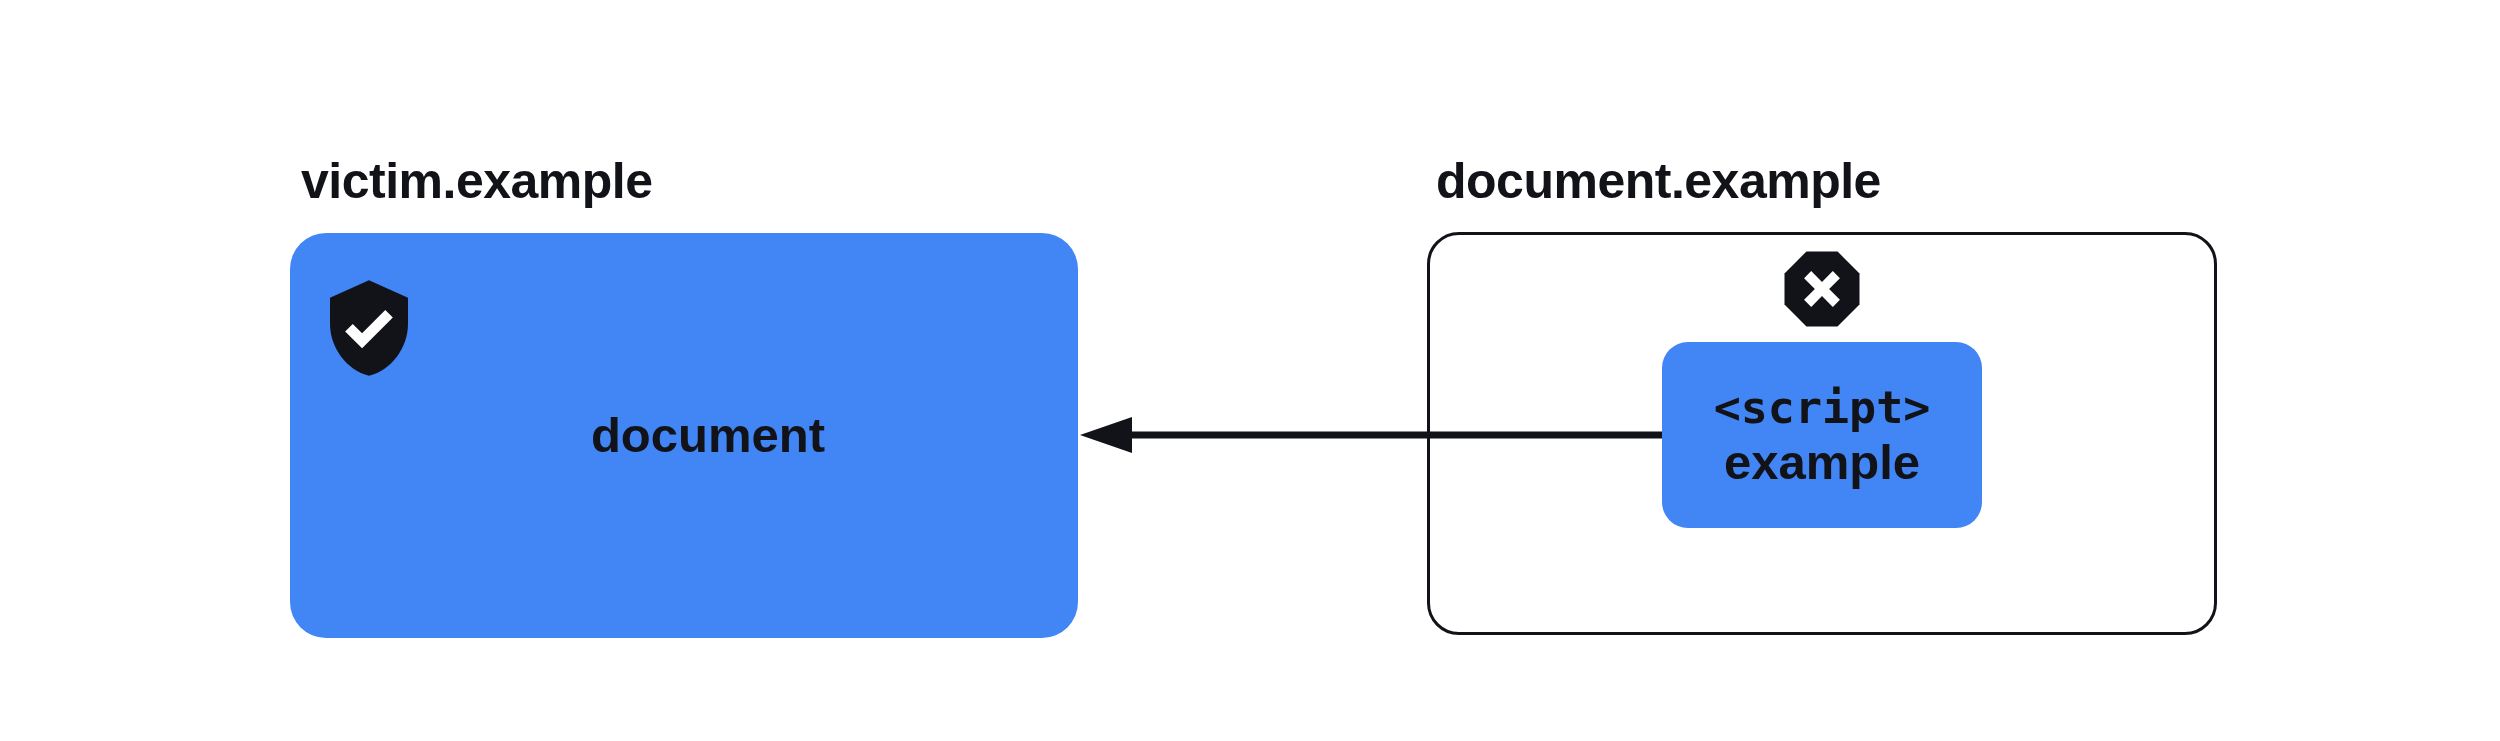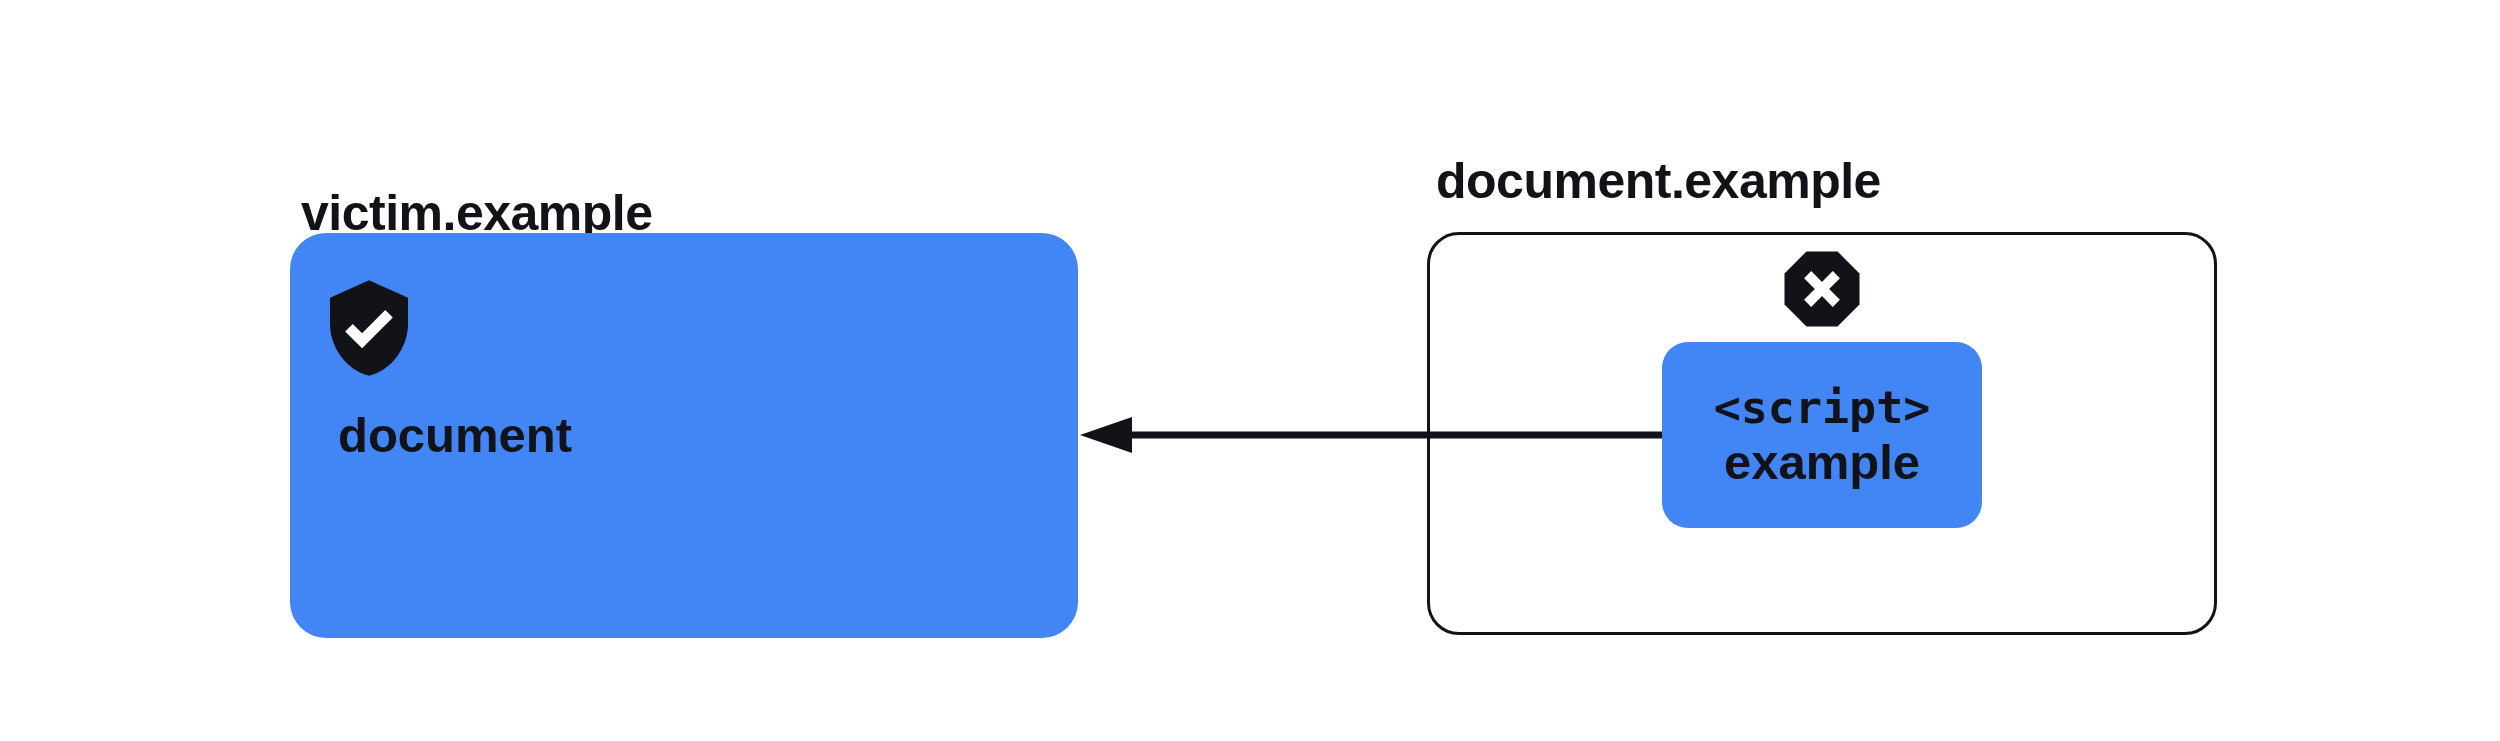--- a/index.html
+++ b/index.html
@@ -13,21 +13,21 @@
   }
   .entity-label {
     position: absolute;
     font-size: 50px;
     font-weight: 700;
     line-height: 56px;
     letter-spacing: -0.5px;
     color: #111318;
     white-space: nowrap;
   }
-  .label-victim   { left: 301px; top: 153px; margin-top: 32px; }
+  .label-victim   { left: 301px; top: 153px; }
   .label-attacker { left: 1436px; top: 153px; }
 
   .victim-box {
     position: absolute;
     left: 290px; top: 233px;
     width: 788px; height: 405px;
     background: #4285F4;
     border-radius: 36px;
   }
   .attacker-box {
@@ -48,21 +48,21 @@
     display: flex;
     flex-direction: column;
     align-items: center;
     justify-content: center;
   }
   .box-text {
     position: absolute;
     left: 0; top: 0; right: 0; bottom: 0;
     display: flex;
     flex-direction: column;
-    align-items: flex-start;
+    align-items: center;
     justify-content: center;
     text-align: center;
     padding-left: 48px;
   }
   .line-sans {
     font-family: "Liberation Sans", sans-serif;
     font-weight: 700;
     font-size: 49px;
     line-height: 55px;
     color: #111318;

